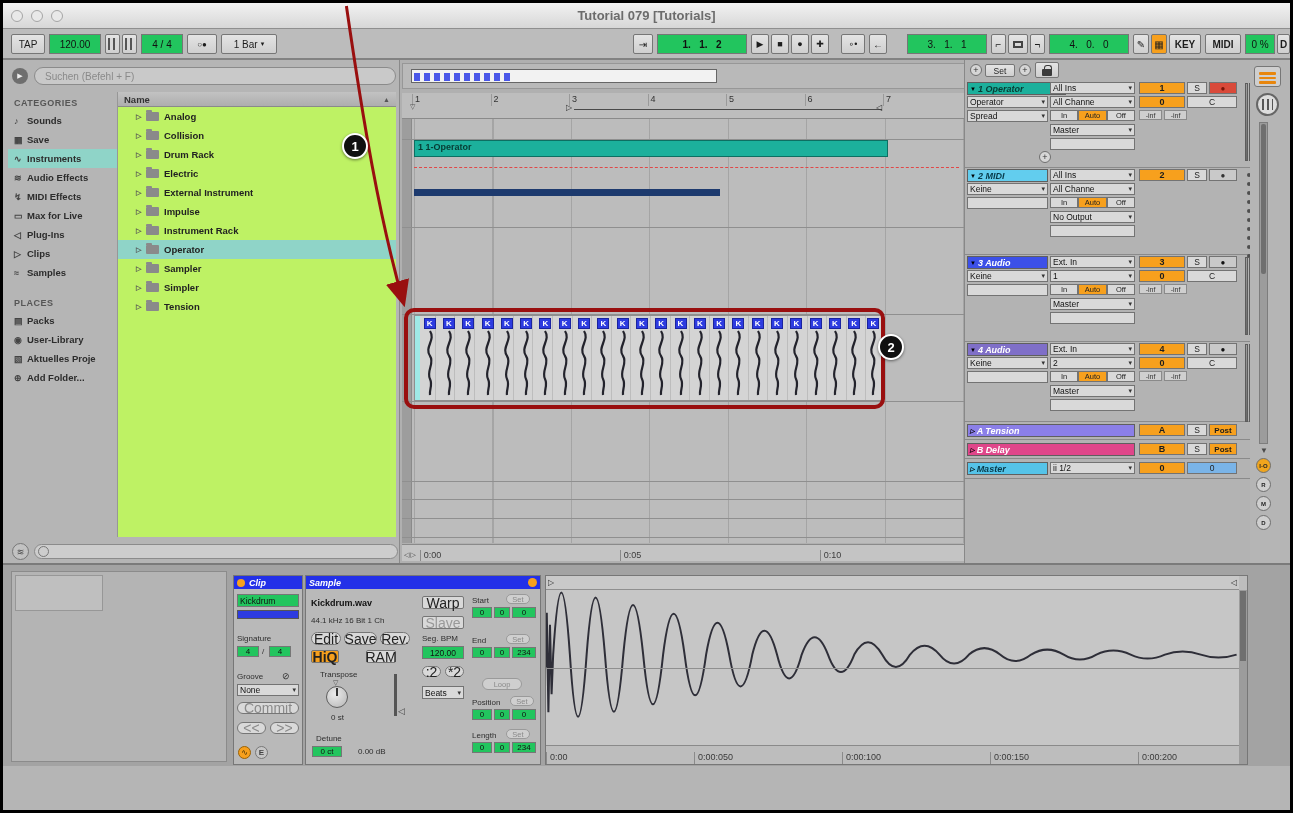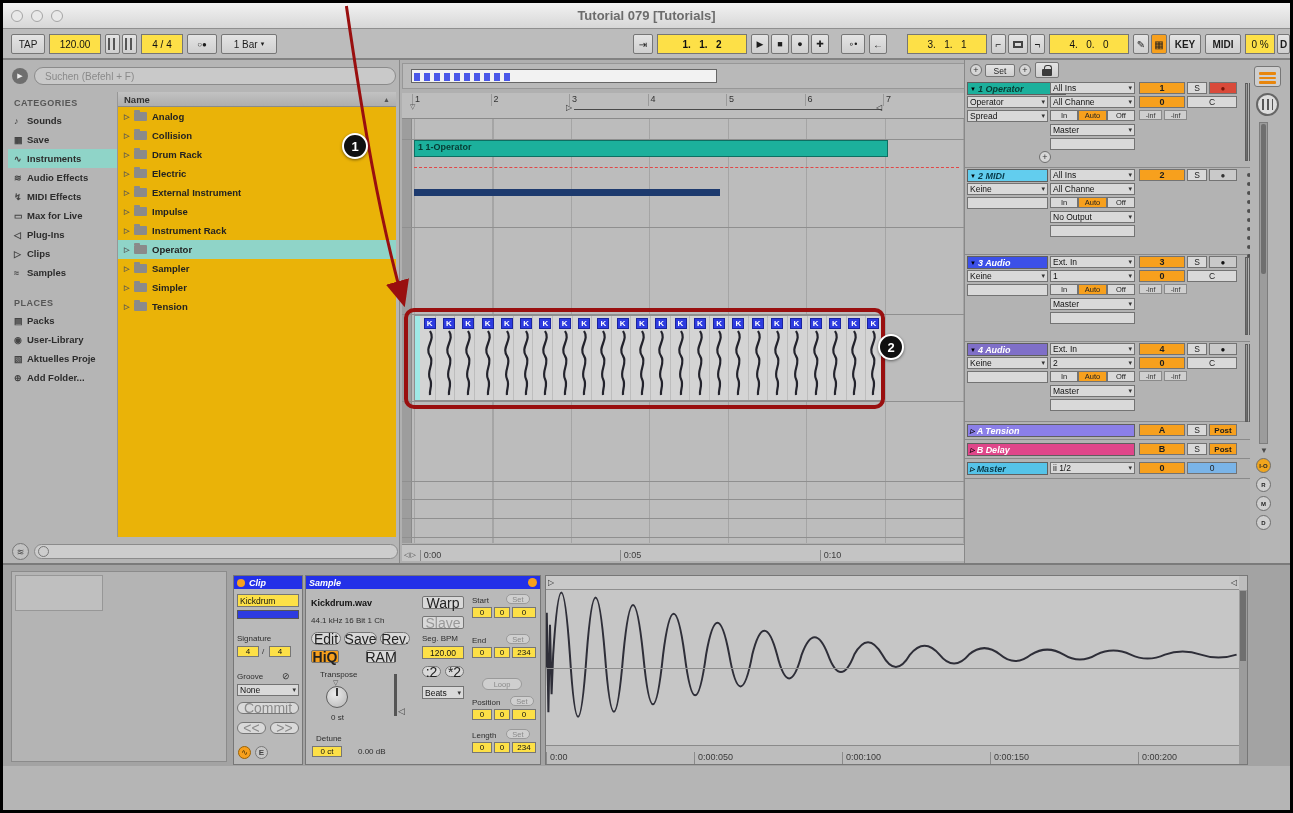--- a/index.html
+++ b/index.html
@@ -3,21 +3,21 @@
 <meta charset="utf-8">
 <style>
   *{box-sizing:border-box;margin:0;padding:0}
   html,body{width:1293px;height:813px}
   body{position:relative;font-family:"Liberation Sans",sans-serif;background:#fff;overflow:hidden}
   .window{position:absolute;inset:0;border:3px solid #000;background:#b5b5b5;overflow:hidden}
 
   
   .btn{position:absolute;background:linear-gradient(#e4e4e4,#cfcfcf);border:1px solid #767676;border-radius:2px;
        font-size:10px;color:#1d1d1d;display:flex;align-items:center;justify-content:center;white-space:pre}
-  .disp{position:absolute;background:#fde047;border:1px solid #767676;font-size:10px;color:#111;
+  .disp{position:absolute;background:#22c55e;border:1px solid #767676;font-size:10px;color:#111;
        display:flex;align-items:center;justify-content:center;white-space:pre}
   .tdd{position:absolute;height:12px;background:#d9d9d9;border:1px solid #737373;font-size:8.5px;color:#111;
        display:flex;align-items:center;justify-content:space-between;padding:0 2px;overflow:hidden;white-space:nowrap}
   .tdd .car{font-size:7px;color:#333;margin-left:1px}
   .pill{position:absolute;background:#cfcfcf;border:1px solid #9a9a9a;border-radius:7px;font-size:7.5px;color:#8a8a8a;
        display:flex;align-items:center;justify-content:center}
   .pillbtn{position:absolute;background:#d9d9d9;border:1px solid #767676;border-radius:7px;font-size:14px;color:#222;
        display:flex;align-items:center;justify-content:center}
   .orange{background:#f7a01d !important}
   .lbl{position:absolute;font-size:8px;color:#2e2e2e;white-space:nowrap}
@@ -34,24 +34,24 @@
 
   
   .browser{position:absolute;left:3px;top:57px;width:392px;height:503px;background:#b5b5b5}
   .searchbox{position:absolute;left:28px;top:7px;width:362px;height:18px;border-radius:9px;background:#c9c9c9;
        border:1px solid #8b8b8b;display:flex;align-items:center;padding-left:10px;font-size:10px;color:#8a8a8a}
   .cats{position:absolute;left:2px;top:32px;width:110px;bottom:26px;background:#b5b5b5;border-right:1px solid #979797}
   .sechead{font-size:9px;font-weight:bold;color:#565656;letter-spacing:.5px;padding:6px 0 3px 6px}
   .catrow{height:19px;display:flex;align-items:center;padding-left:6px;font-size:9.5px;font-weight:bold;color:#2c2c2c;cursor:default}
   .catrow .ic{width:13px;font-size:9px;color:#444;display:inline-block}
   .catrow.selected{background:#8fd4c8}
-  .filelist{position:absolute;left:112px;top:32px;right:2px;bottom:26px;background:#eab308}
+  .filelist{position:absolute;left:112px;top:32px;right:2px;bottom:26px;background:#bef264}
   .fl-head{height:15px;background:linear-gradient(#c2c2c2,#aeaeae);border-bottom:1px solid #8a8a8a;display:flex;
        align-items:center;justify-content:space-between;padding:0 6px;font-size:9.5px;font-weight:bold;color:#333}
-  .flrow{height:19px;display:flex;align-items:center;padding-left:6px;font-size:9.5px;font-weight:bold;color:#222}
+  .flrow{height:19px;display:flex;align-items:center;padding-left:18px;font-size:9.5px;font-weight:bold;color:#222}
   .flrow.selected{background:#8fd4c8}
   .flrow .dis{font-size:7px;color:#555;width:10px}
   .folder{width:13px;height:9px;background:#8a8a8a;border-radius:1px;position:relative;margin-right:5px}
   .folder::before{content:"";position:absolute;left:0;top:-2px;width:6px;height:2px;background:#8a8a8a;border-radius:1px 1px 0 0}
   .prevbar{position:absolute;left:28px;bottom:4px;width:364px;height:15px;border-radius:8px;background:#cdcdcd;border:1px solid #8b8b8b;display:flex;align-items:center}
   .circ{border-radius:50%;display:flex;align-items:center;justify-content:center}
 
   
   .arr{position:absolute;left:396px;top:57px;width:857px;height:503px;background:#b0b0b0;border-left:1px solid #8a8a8a}
   .overview{position:absolute;left:2px;top:3px;right:4px;height:26px;background:#b9b9b9;border:1px solid #979797}

